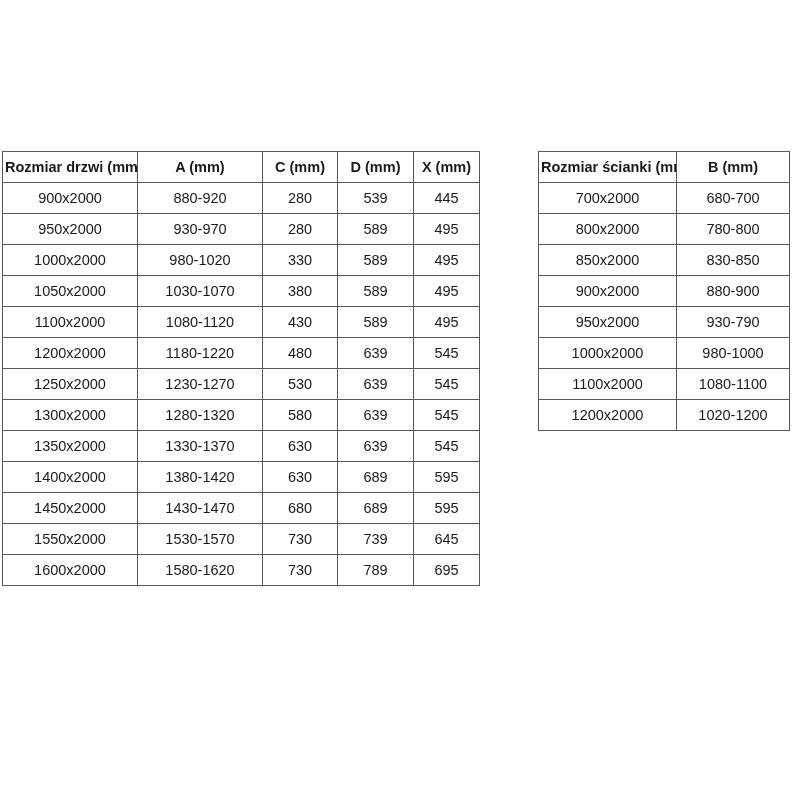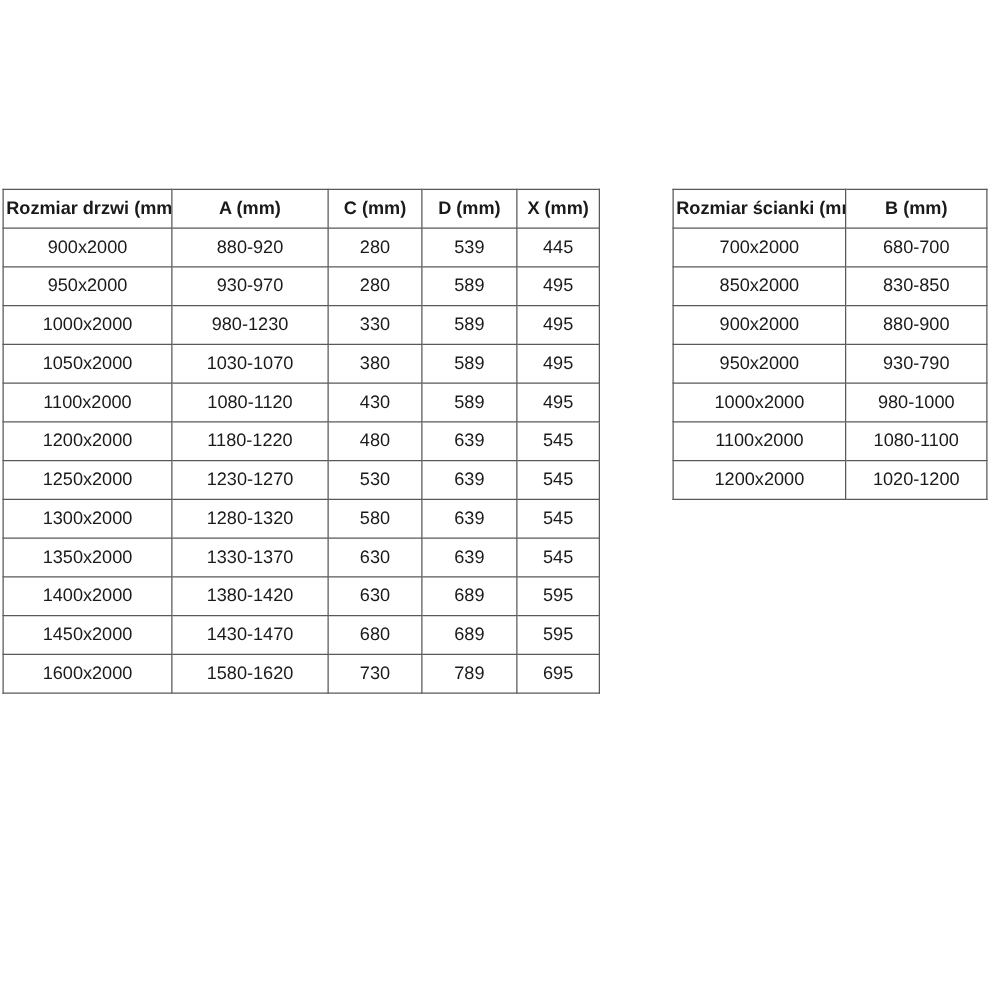--- a/index.html
+++ b/index.html
@@ -83,21 +83,21 @@
           </tr>
           <tr>
             <td>950x2000</td>
             <td>930-970</td>
             <td>280</td>
             <td>589</td>
             <td>495</td>
           </tr>
           <tr>
             <td>1000x2000</td>
-            <td>980-1230</td>
+            <td>980-1020</td>
             <td>330</td>
             <td>589</td>
             <td>495</td>
           </tr>
           <tr>
             <td>1050x2000</td>
             <td>1030-1070</td>
             <td>380</td>
             <td>589</td>
             <td>495</td>
@@ -145,20 +145,27 @@
             <td>595</td>
           </tr>
           <tr>
             <td>1450x2000</td>
             <td>1430-1470</td>
             <td>680</td>
             <td>689</td>
             <td>595</td>
           </tr>
           <tr>
+            <td>1550x2000</td>
+            <td>1530-1570</td>
+            <td>730</td>
+            <td>739</td>
+            <td>645</td>
+          </tr>
+          <tr>
             <td>1600x2000</td>
             <td>1580-1620</td>
             <td>730</td>
             <td>789</td>
             <td>695</td>
           </tr>
         </tbody>
     </table>
   </div>
 
@@ -173,20 +180,24 @@
             <th>Rozmiar ścianki (mm)</th>
             <th>B (mm)</th>
           </tr>
         </thead>
       <tbody>
           <tr>
             <td>700x2000</td>
             <td>680-700</td>
           </tr>
           <tr>
+            <td>800x2000</td>
+            <td>780-800</td>
+          </tr>
+          <tr>
             <td>850x2000</td>
             <td>830-850</td>
           </tr>
           <tr>
             <td>900x2000</td>
             <td>880-900</td>
           </tr>
           <tr>
             <td>950x2000</td>
             <td>930-790</td>

